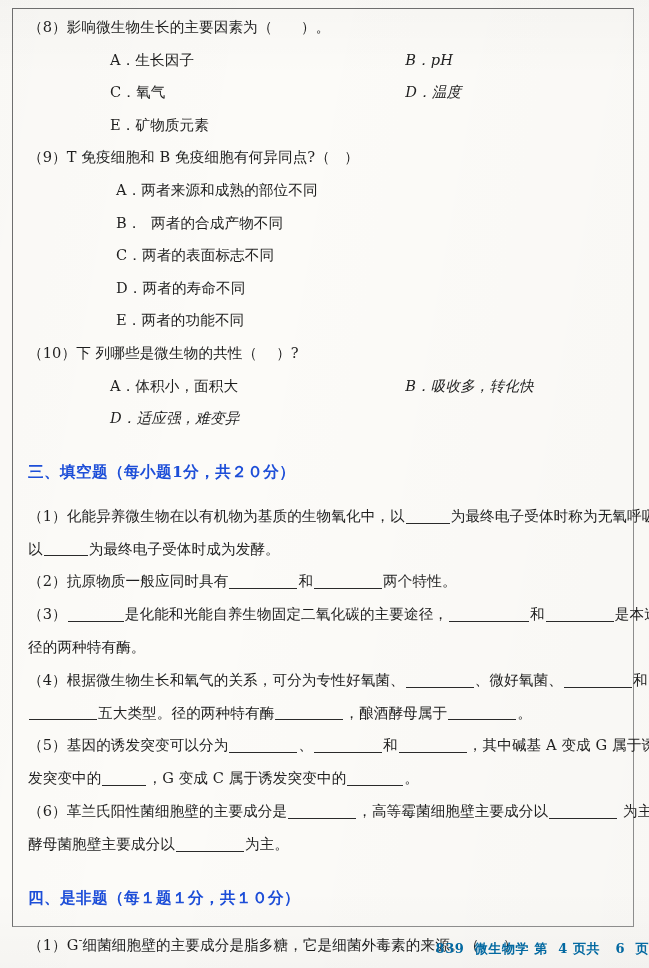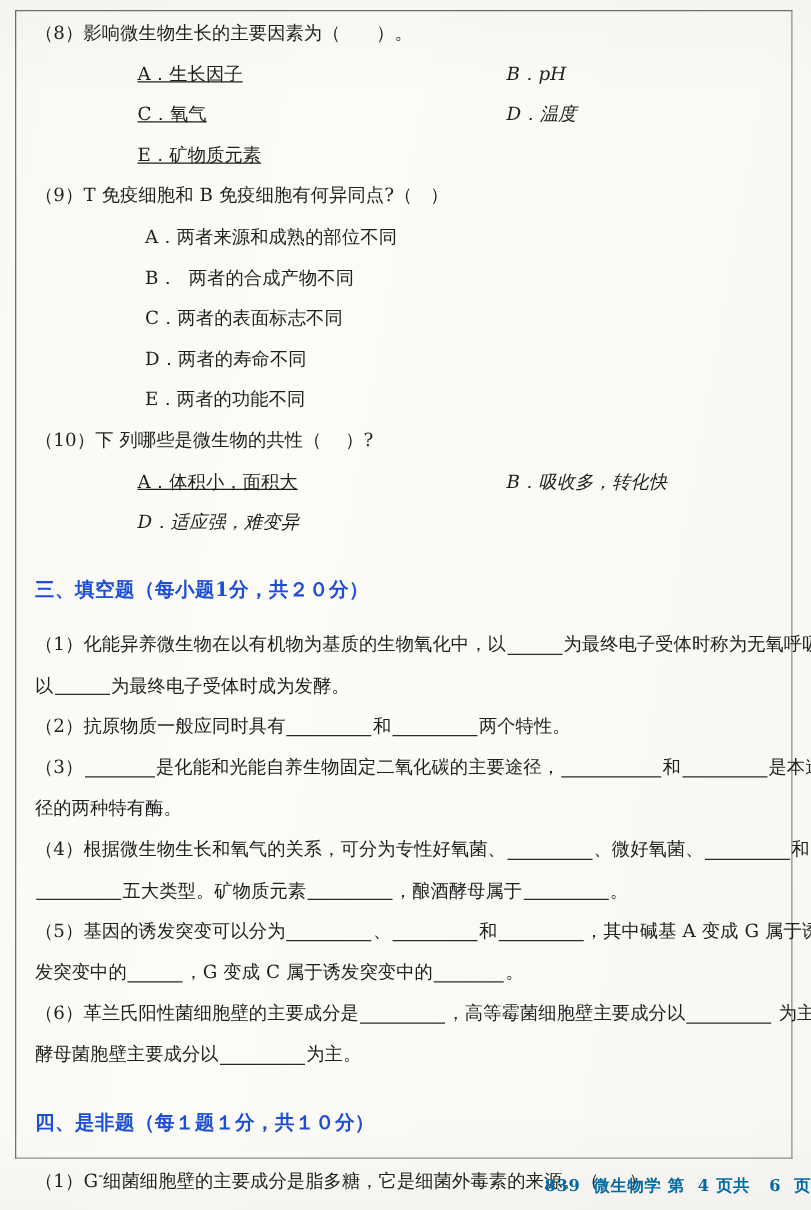--- a/index.html
+++ b/index.html
@@ -53,21 +53,21 @@
     white-space: pre;
     letter-spacing: 0.1px;
   }
   .q-line {
     margin-bottom: 0;
   }
   .opt-row {
     display: flex;
     margin: 0;
   }
-  .opt-a { width: 330px; text-decoration: underline; }
+  .opt-a { width: 330px; }
   .opt-b { width: 240px; font-style: italic; }
   .indent-opt { padding-left: 82px; }
   .indent-opt2 { padding-left: 88px; }
   .heading {
     font-weight: bold;
     font-size: 15.6px;
     color: #1d4ed8;
     letter-spacing: 0.4px;
     white-space: pre;
   }
@@ -168,21 +168,21 @@
     <div class="line"><span>（2）抗原物质一般应同时具有</span><span class="blank b-lg"></span><span>和</span><span class="blank b-lg"></span><span>两个特性。</span></div>
     <div class="spacer-md"></div>
 
     <div class="line"><span>（3）</span><span class="blank b-md"></span><span>是化能和光能自养生物固定二氧化碳的主要途径，</span><span class="blank b-xl"></span><span>和</span><span class="blank b-lg"></span><span>是本途</span></div>
     <div class="spacer-md"></div>
     <div class="line">径的两种特有酶。</div>
     <div class="spacer-md"></div>
 
     <div class="line"><span>（4）根据微生物生长和氧气的关系，可分为专性好氧菌、</span><span class="blank b-lg"></span><span>、微好氧菌、</span><span class="blank b-lg"></span><span>和</span></div>
     <div class="spacer-md"></div>
-    <div class="line"><span class="blank b-lg"></span><span>五大类型。矿物质元素</span><span class="blank b-lg"></span><span>，酿酒酵母属于</span><span class="blank b-lg"></span><span>。</span></div>
+    <div class="line"><span class="blank b-lg"></span><span>五大类型。径的两种特有酶</span><span class="blank b-lg"></span><span>，酿酒酵母属于</span><span class="blank b-lg"></span><span>。</span></div>
     <div class="spacer-md"></div>
 
     <div class="line"><span>（5）基因的诱发突变可以分为</span><span class="blank b-lg"></span><span>、</span><span class="blank b-lg"></span><span>和</span><span class="blank b-lg"></span><span>，其中碱基 A 变成 G 属于诱</span></div>
     <div class="spacer-md"></div>
     <div class="line"><span>发突变中的</span><span class="blank b-sm"></span><span>，G 变成 C 属于诱发突变中的</span><span class="blank b-md"></span><span>。</span></div>
     <div class="spacer-md"></div>
 
     <div class="line"><span>（6）革兰氏阳性菌细胞壁的主要成分是</span><span class="blank b-lg"></span><span>，高等霉菌细胞壁主要成分以</span><span class="blank b-lg"></span><span> 为主，</span></div>
     <div class="spacer-md"></div>
     <div class="line"><span>酵母菌胞壁主要成分以</span><span class="blank b-lg"></span><span>为主。</span></div>

